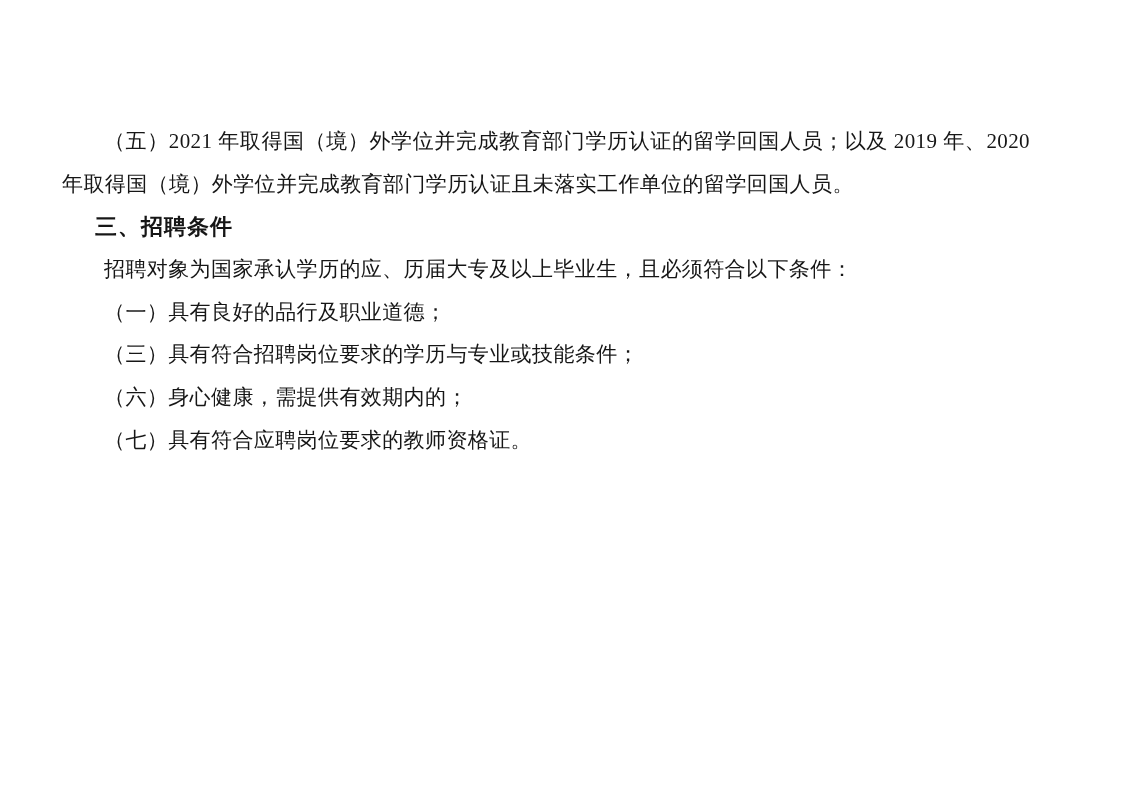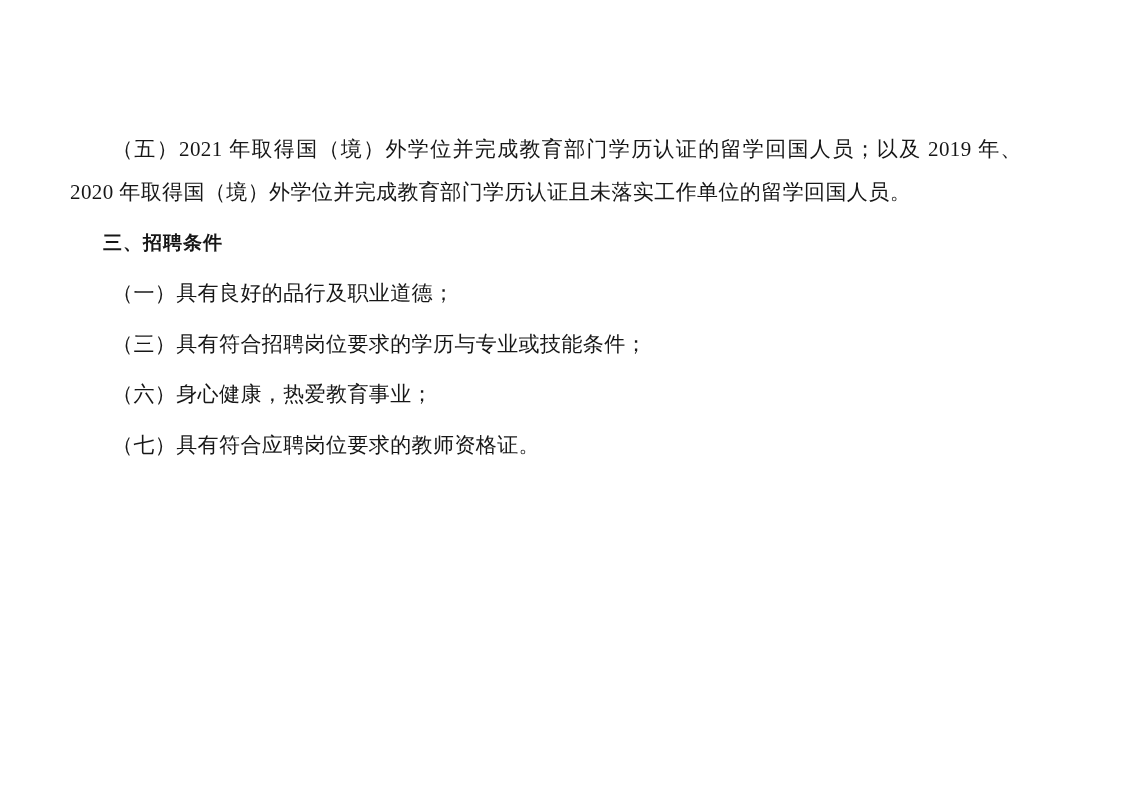--- a/index.html
+++ b/index.html
@@ -22,47 +22,48 @@
     background: #ffffff;
   }
   .text-block {
     position: absolute;
     left: 62px;
     top: 120px;
     width: 968px;
     color: #161616;
   }
   .text-block p {
-    margin: 8px;
+    margin: 0;
     padding: 0;
     text-align: justify;
     text-justify: inter-ideograph;
   }
   p.body-par {
     font-family: "Liberation Serif", "DejaVu Serif", serif;
     font-size: 21px;
     line-height: 42.6px;
     text-indent: 2em;
     letter-spacing: 0.4px;
   }
   p.heading-par {
     font-family: "Liberation Sans", "DejaVu Sans", sans-serif;
     font-weight: 700;
-    font-size: 19px;
+    font-size: 22px;
     line-height: 43px;
     text-indent: 33px;
     letter-spacing: 1px;
     text-align: left;
   }
 </style>
 </head>
 <body>
 
 <div class="page-surface">
   <div class="text-block">
     <p class="body-par">（五）2021 年取得国（境）外学位并完成教育部门学历认证的留学回国人员；以及 2019 年、2020 年取得国（境）外学位并完成教育部门学历认证且未落实工作单位的留学回国人员。</p>
     <p class="heading-par">三、招聘条件</p>
+    <p class="body-par">招聘对象为国家承认学历的应、历届大专及以上毕业生，且必须符合以下条件：</p>
     <p class="body-par">（一）具有良好的品行及职业道德；</p>
     <p class="body-par">（三）具有符合招聘岗位要求的学历与专业或技能条件；</p>
-    <p class="body-par">（六）身心健康，热爱教育事业；</p>
+    <p class="body-par">（六）身心健康，需提供有效期内的；</p>
     <p class="body-par">（七）具有符合应聘岗位要求的教师资格证。</p>
   </div>
 </div>
 
 </body></html>

